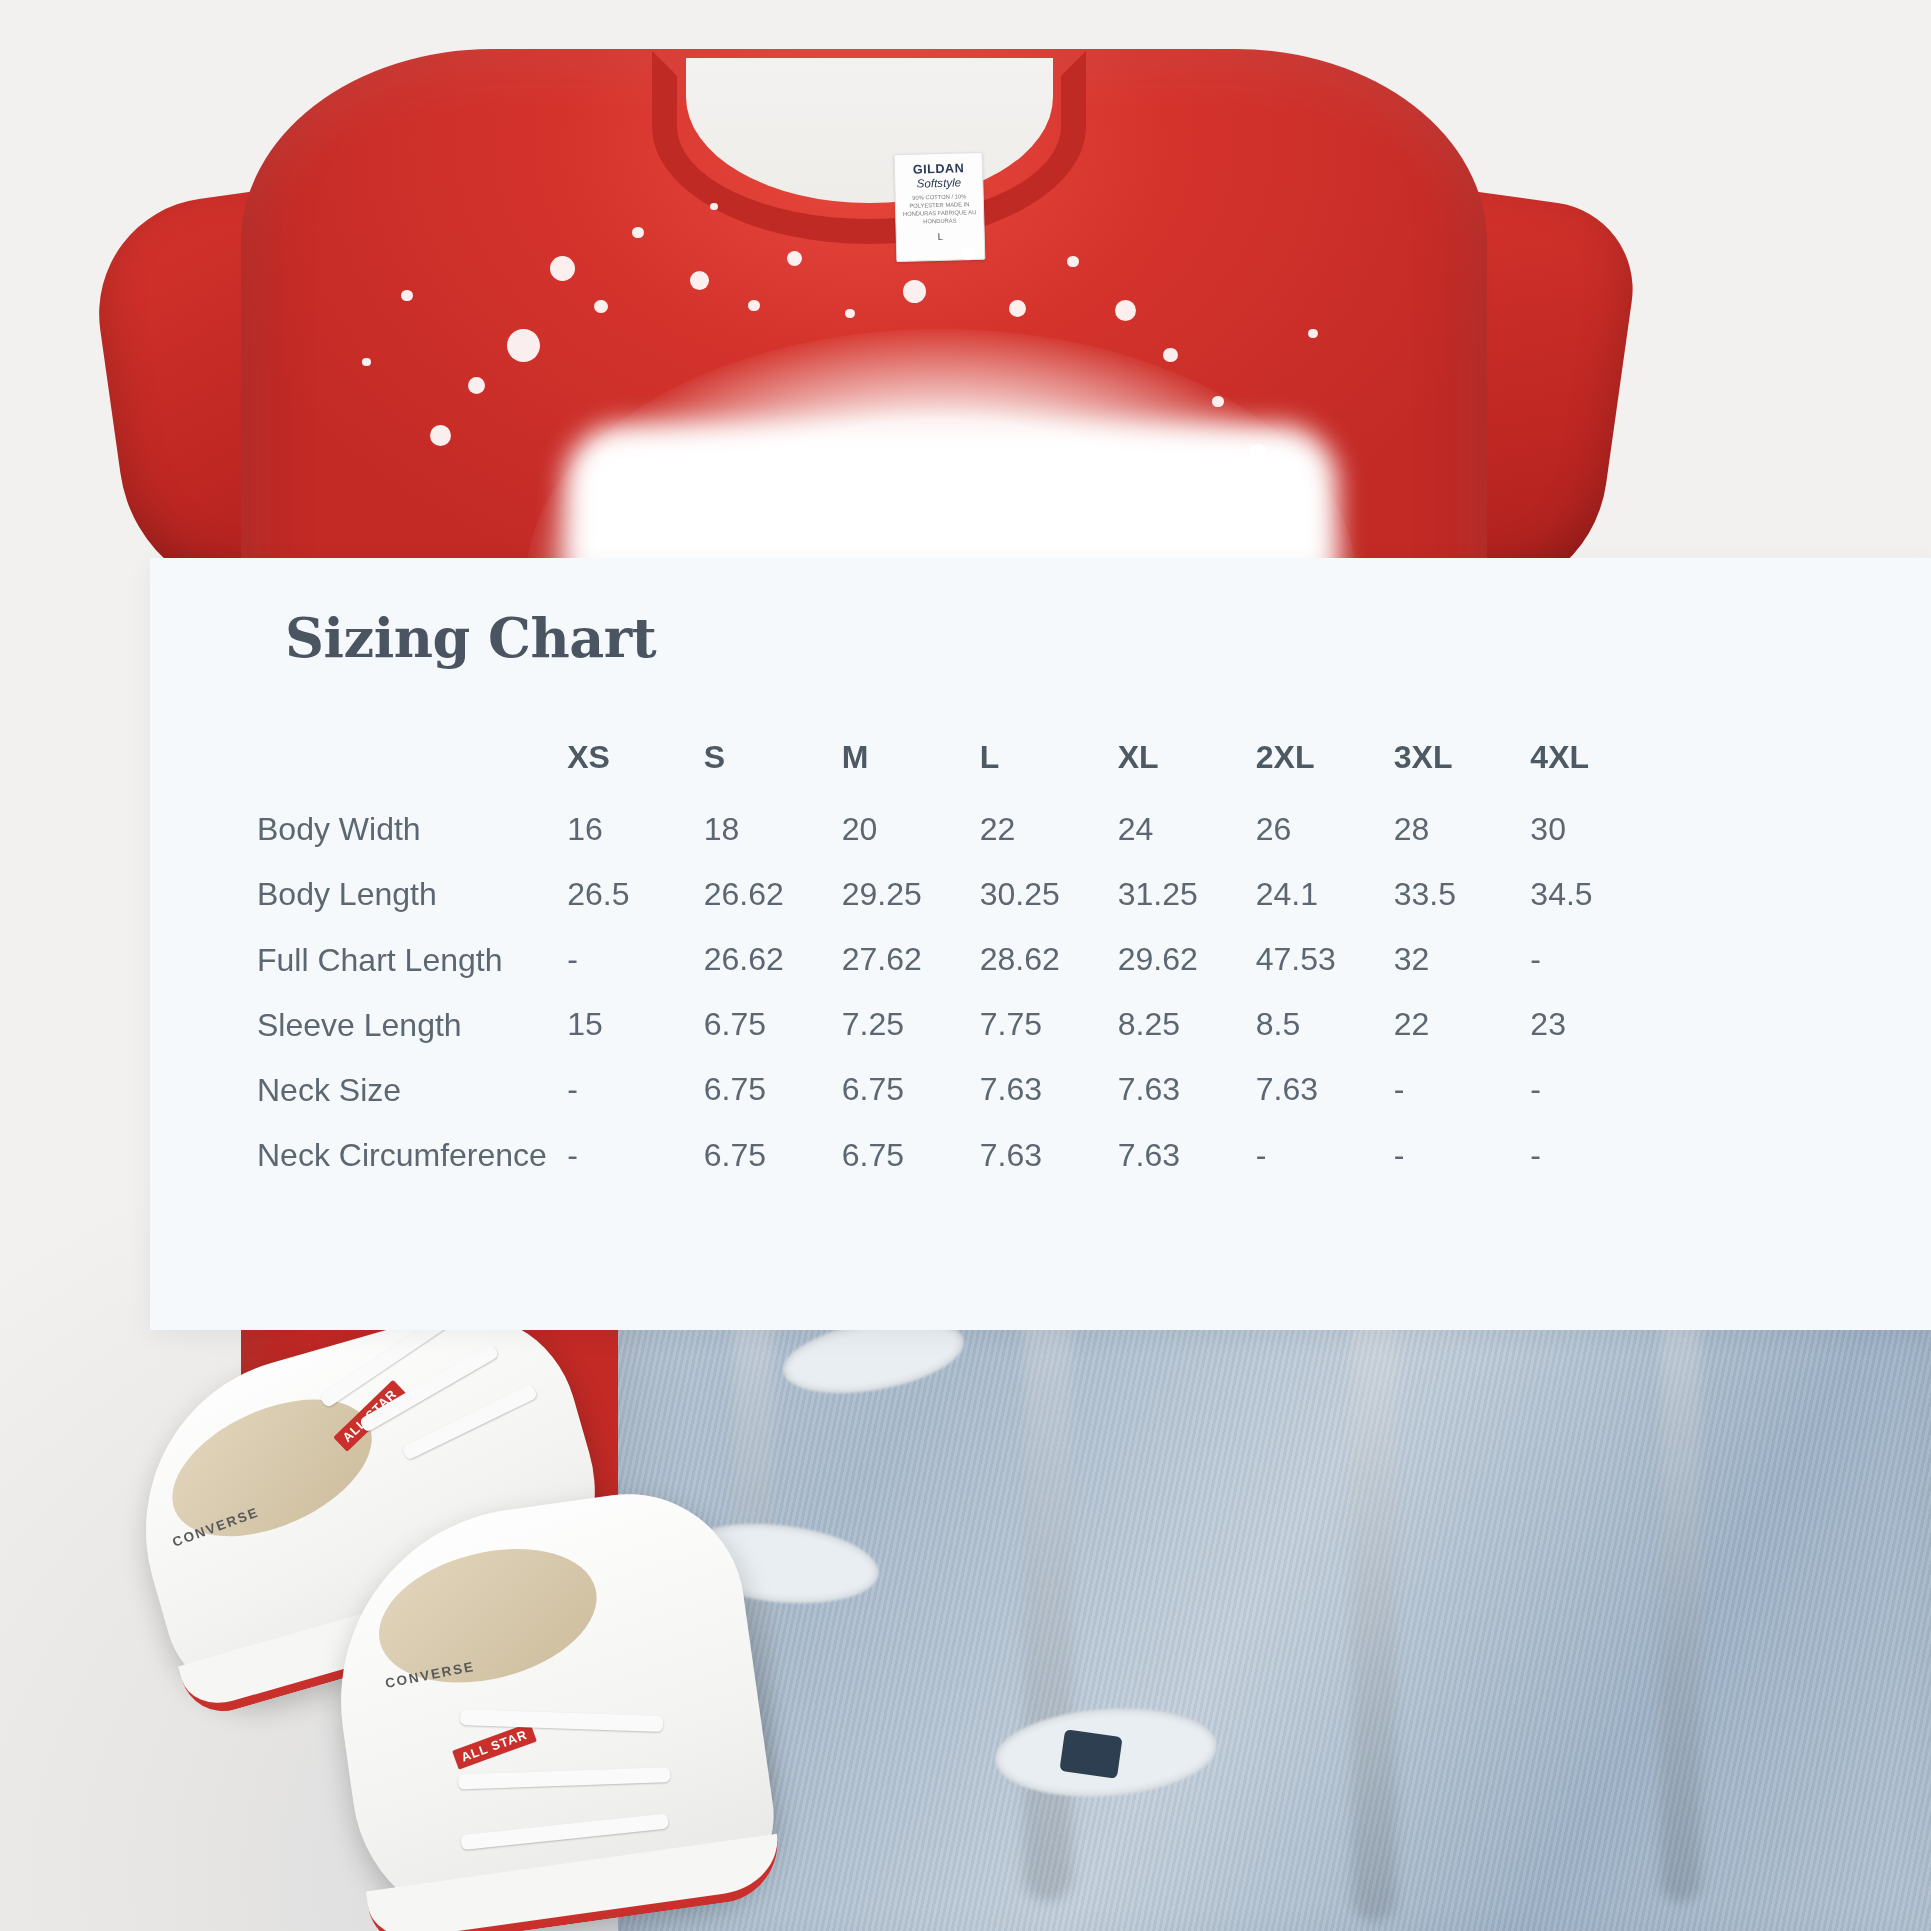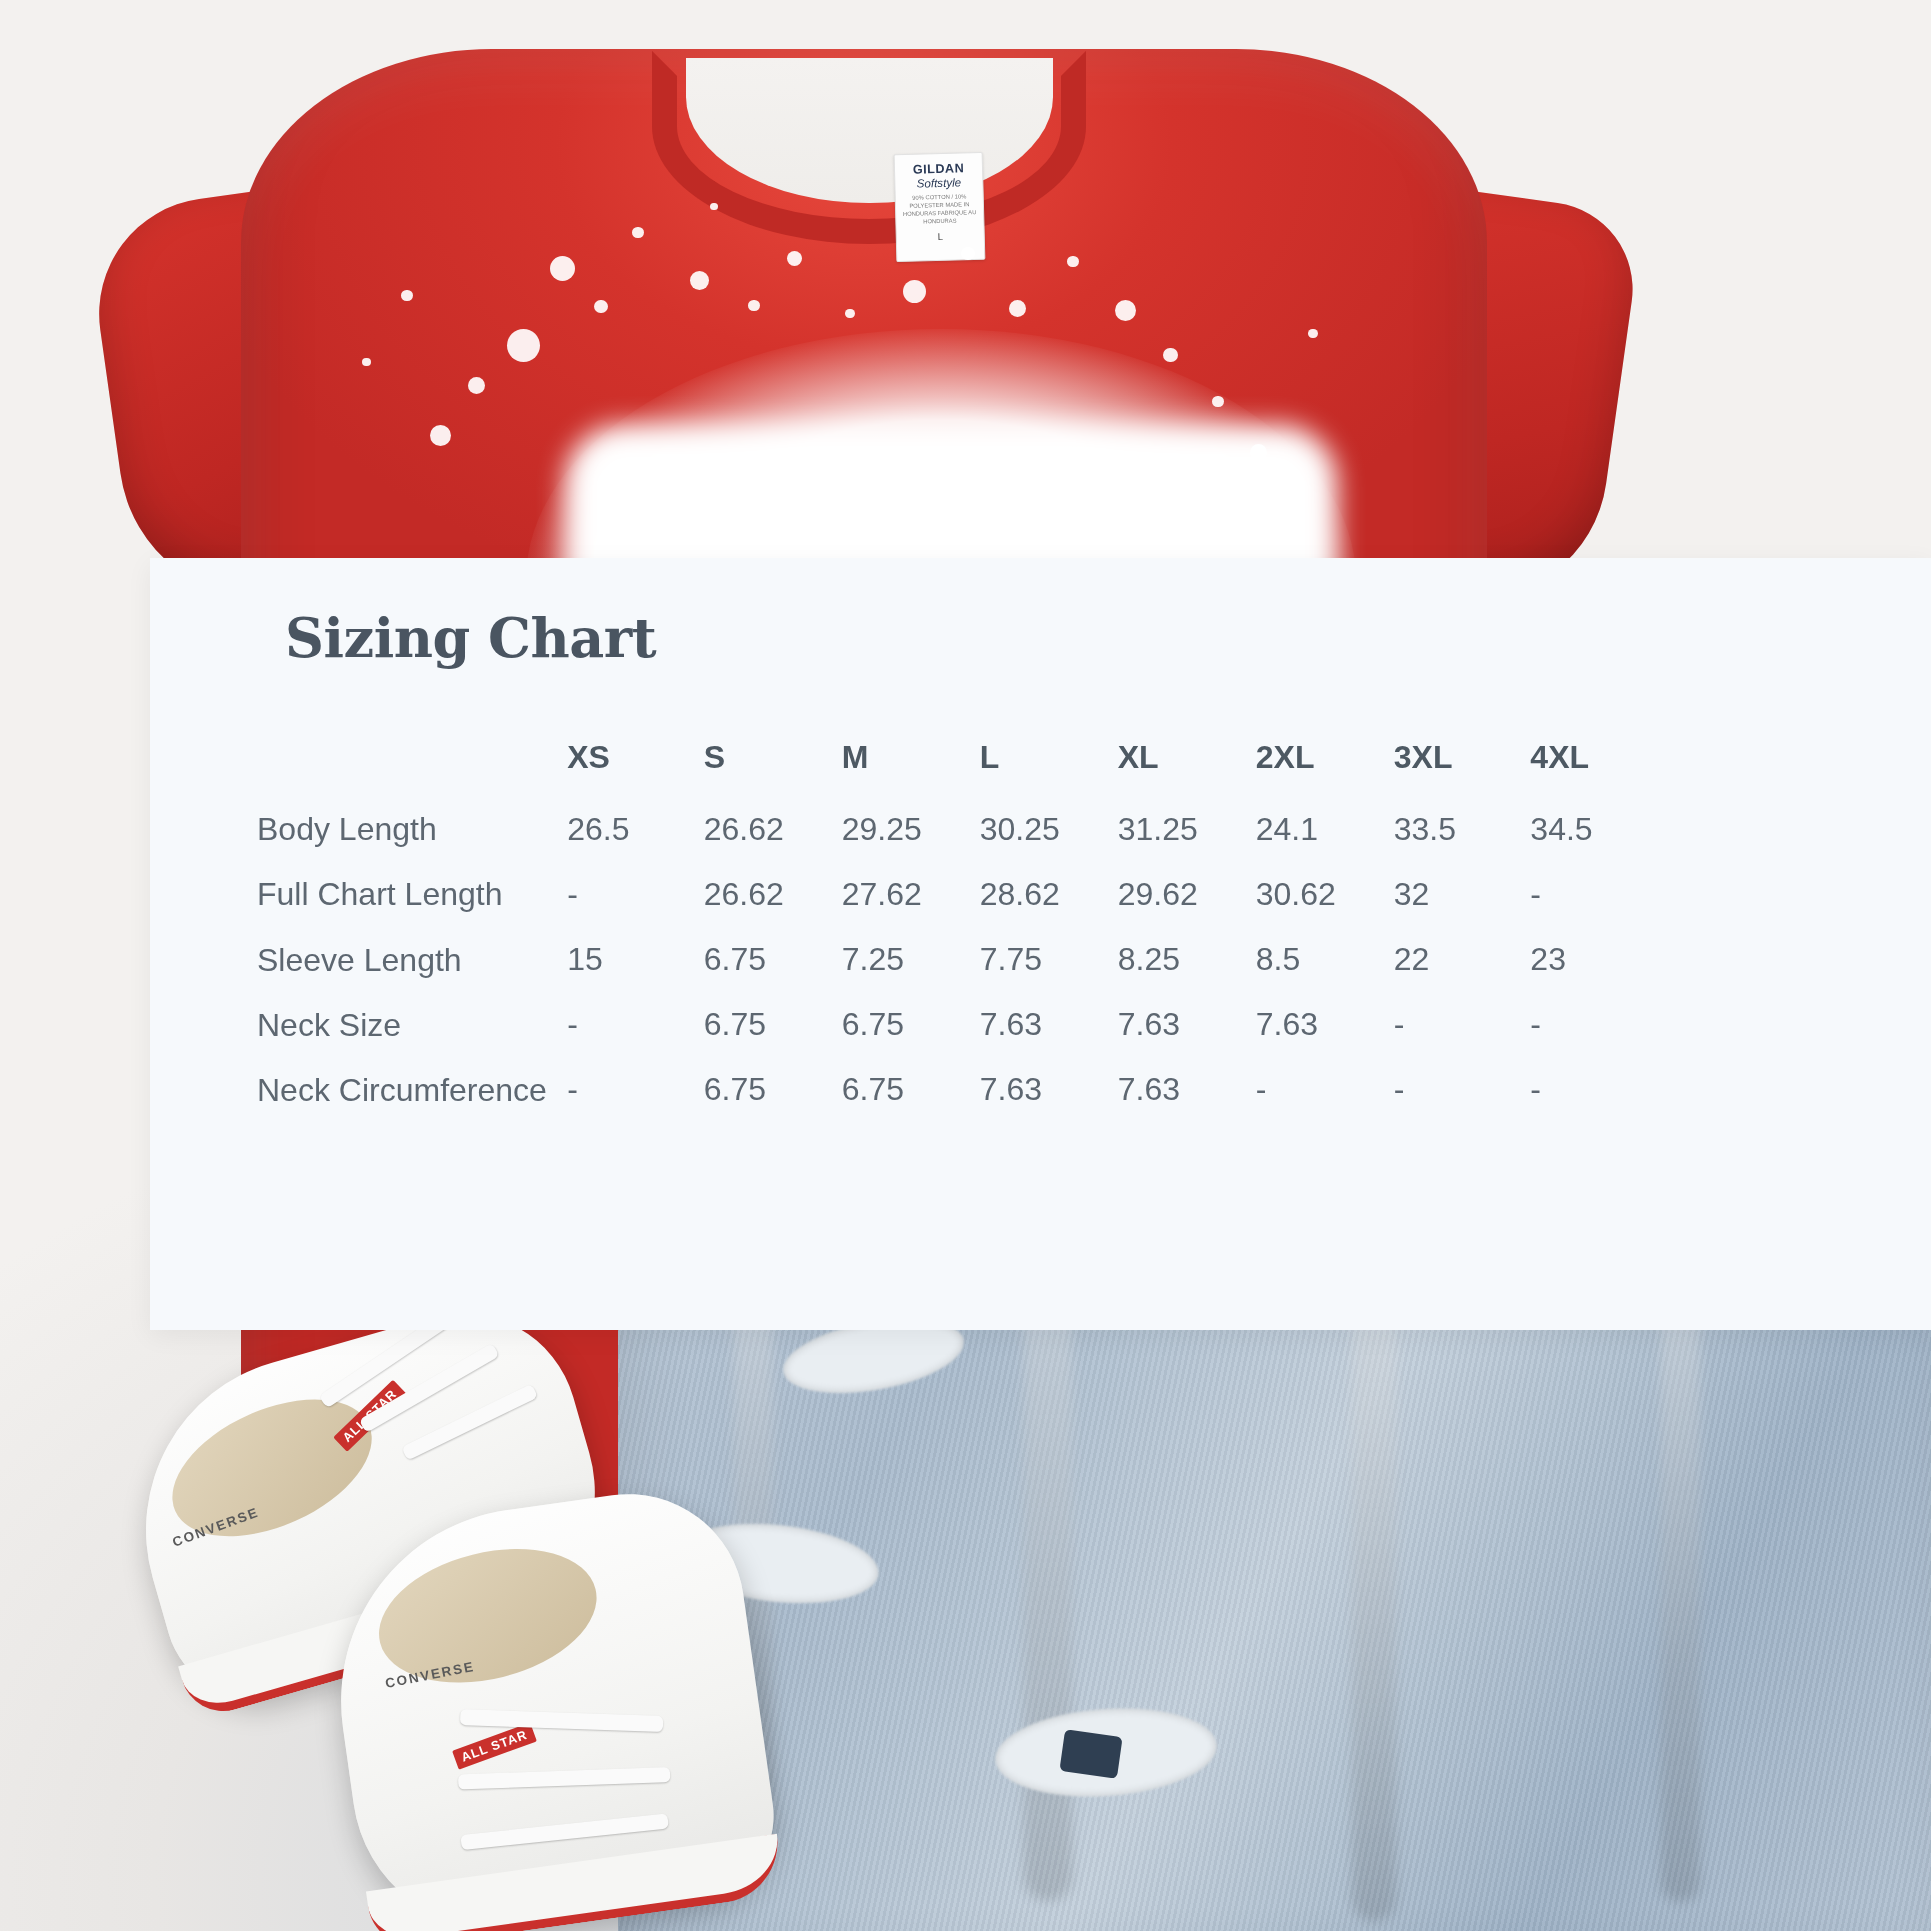--- a/index.html
+++ b/index.html
@@ -358,38 +358,49 @@
             <th class="col-head">M</th>
             <th class="col-head">L</th>
             <th class="col-head">XL</th>
             <th class="col-head">2XL</th>
             <th class="col-head">3XL</th>
             <th class="col-head">4XL</th>
           </tr>
         </thead>
         <tbody>
           <tr>
+            <th class="row-head">Body Width</th>
+            <td>16</td>
+            <td>18</td>
+            <td>20</td>
+            <td>22</td>
+            <td>24</td>
+            <td>26</td>
+            <td>28</td>
+            <td>30</td>
+          </tr>
+          <tr>
             <th class="row-head">Body Length</th>
             <td>26.5</td>
             <td>26.62</td>
             <td>29.25</td>
             <td>30.25</td>
             <td>31.25</td>
             <td>24.1</td>
             <td>33.5</td>
             <td>34.5</td>
           </tr>
           <tr>
             <th class="row-head">Full Chart Length</th>
             <td>-</td>
             <td>26.62</td>
             <td>27.62</td>
             <td>28.62</td>
             <td>29.62</td>
-            <td>30.62</td>
+            <td>47.53</td>
             <td>32</td>
             <td>-</td>
           </tr>
           <tr>
             <th class="row-head">Sleeve Length</th>
             <td>15</td>
             <td>6.75</td>
             <td>7.25</td>
             <td>7.75</td>
             <td>8.25</td>

